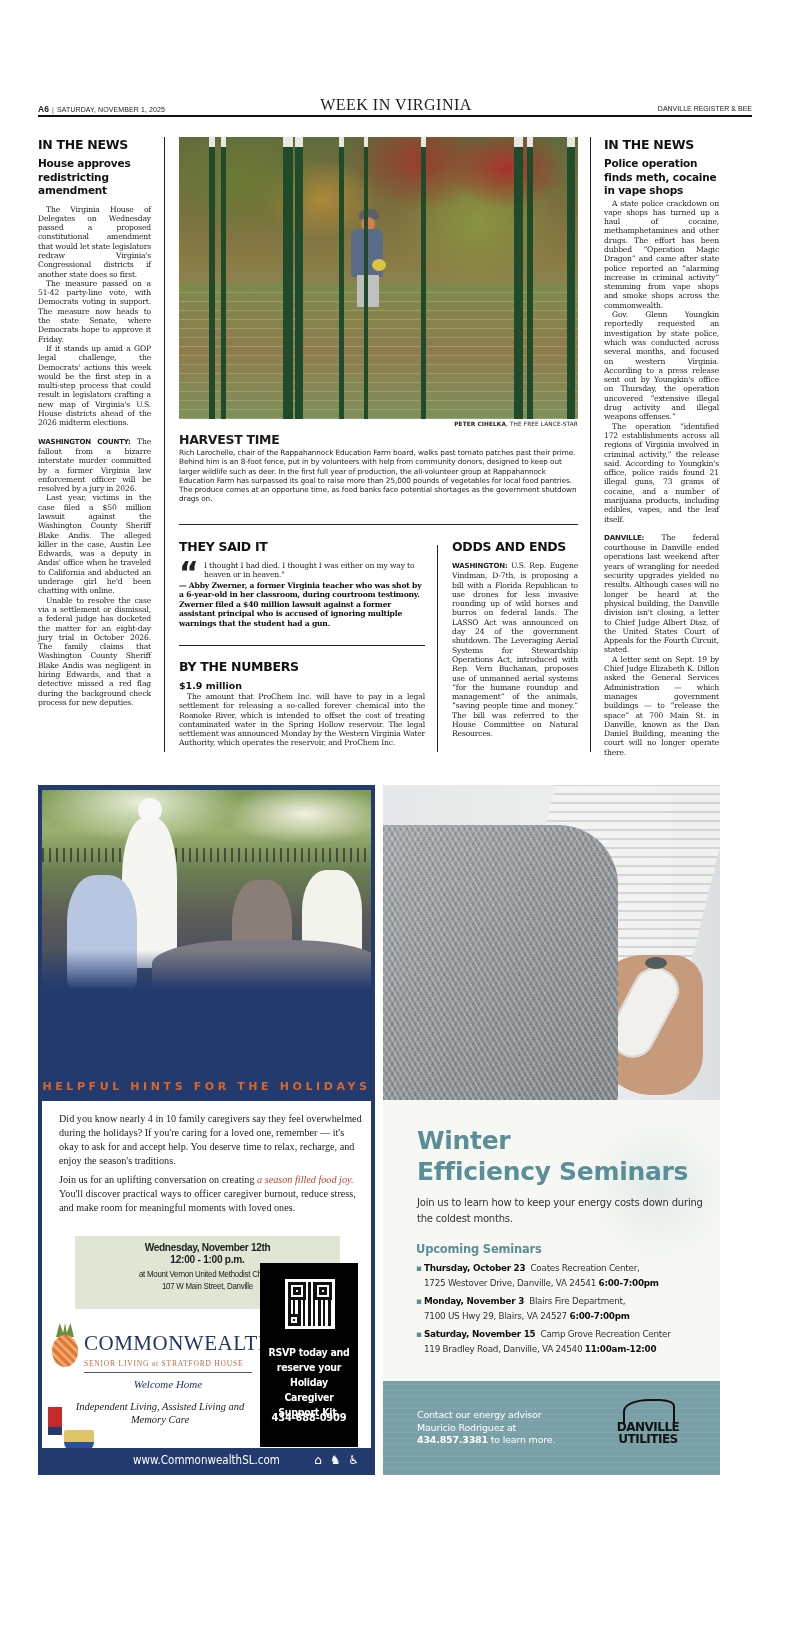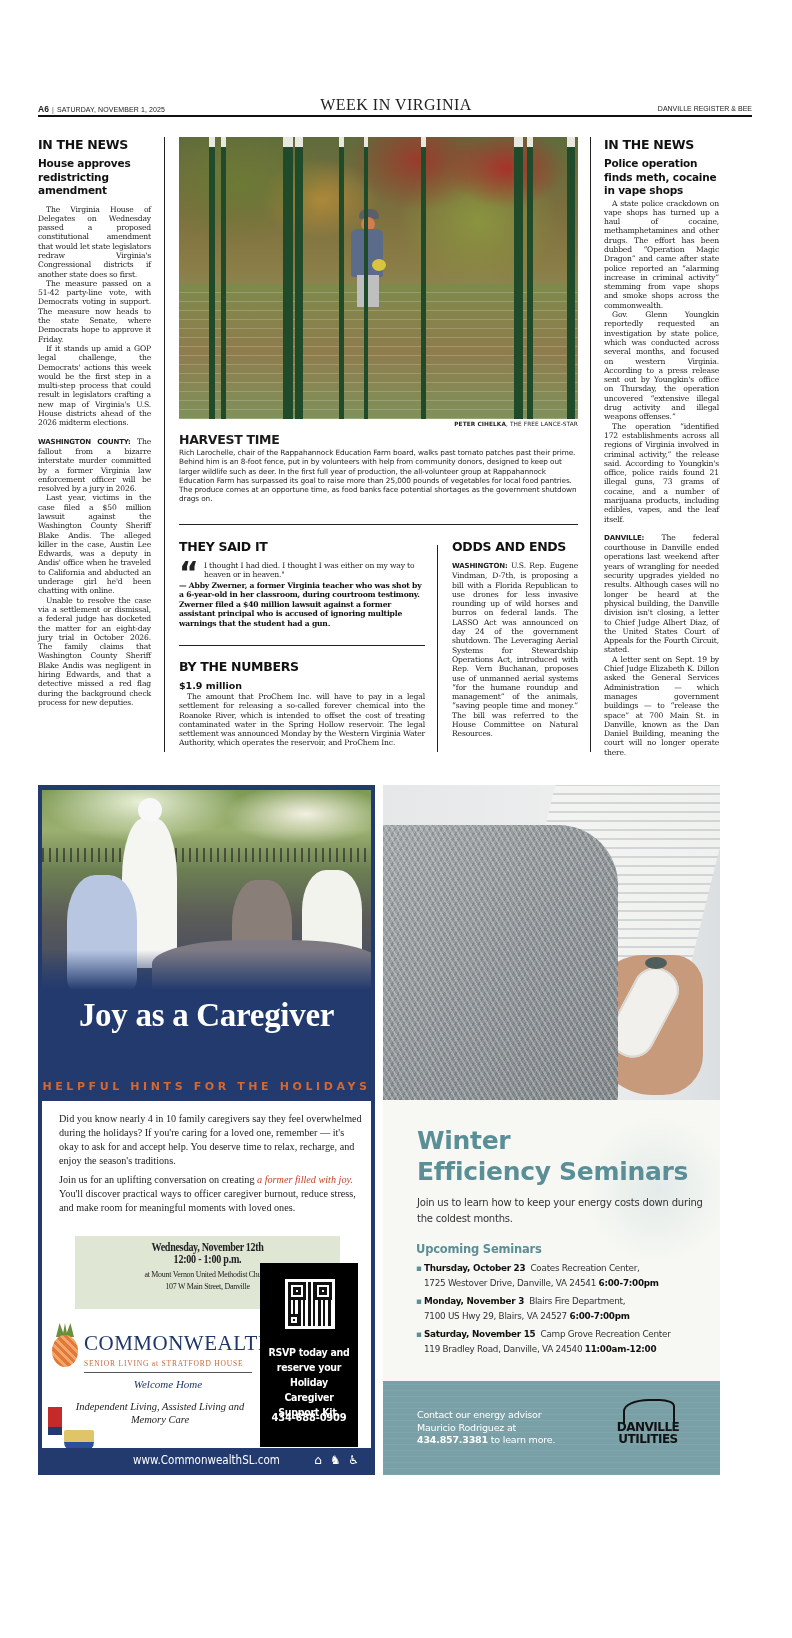--- a/index.html
+++ b/index.html
@@ -72,21 +72,21 @@
   .ad-left .photo2 .fence { position:absolute; left:0; top:58px; width:100%; height:14px; background: repeating-linear-gradient(90deg, #222 0 2px, transparent 2px 7px); opacity: 0.6; }
   .ad-left .photo2 .fig { position:absolute; border-radius: 40% 40% 10% 10%; }
   .ad-left .photo2 .tbl { position:absolute; left: 110px; top: 150px; width: 230px; height: 60px; background: #7d7a84; border-radius: 40% 40% 0 0; }
   .ad-left .photo2 .fade { position:absolute; left:0; bottom:0; width:100%; height:40px; background: linear-gradient(180deg, rgba(35,58,110,0) 0%, #233a6e 100%); }
   .ad-left .title { position: absolute; left: 0; width: 337px; top: 210px; text-align: center; font-family: "Liberation Serif", serif; font-weight: 700; font-size: 33px; line-height: 40px; color: #ffffff; letter-spacing: -0.3px; }
   .ad-left .subtitle { position: absolute; left: 0; width: 337px; top: 295px; text-align: center; font-family: "DejaVu Sans", sans-serif; font-weight: 700; font-size: 11px; letter-spacing: 3.6px; color: #d9662b; }
   .ad-left .panel { position: absolute; left: 4px; top: 316px; width: 329px; height: 347px; background: #ffffff; }
   .ad-left .intro { position: absolute; left: 17px; top: 11px; width: 305px; font-family: "Liberation Serif", serif; font-size: 10.2px; line-height: 14px; color: #222; }
   .ad-left .intro p { margin-bottom: 5px; }
   .ad-left .intro em { color: #c2442e; }
-  .ad-left .event-box { position: absolute; left: 33px; top: 135px; width: 265px; height: 73px; background: #dfe6d4; text-align: center; font-family: Liberation Serif, serif; color: #222; }
+  .ad-left .event-box { position: absolute; left: 33px; top: 135px; width: 265px; height: 73px; background: #dfe6d4; text-align: center; font-family: Liberation Sans, sans-serif; color: #222; }
   .ad-left .event-box .d1 { margin-top: 5px; font-size: 11.5px; font-weight: 700; letter-spacing: -0.4px; transform: scaleX(0.88); }
   .ad-left .event-box .d2 { font-size: 11.5px; font-weight: 700; letter-spacing: -0.3px; transform: scaleX(0.88); }
   .ad-left .event-box .d3 { margin-top: 3px; font-size: 9px; line-height: 12px; letter-spacing: -0.3px; transform: scaleX(0.88); }
   .ad-left .rsvp { position: absolute; left: 218px; top: 162px; width: 98px; height: 184px; background: #000000; text-align: center; color: #fff; font-family: "DejaVu Sans", sans-serif; }
   .ad-left .qr { position: absolute; left: 25px; top: 16px; width: 50px; height: 50px; background:
       repeating-linear-gradient(90deg, #111 0 3px, #fff 3px 5px, #111 5px 7px, #fff 7px 10px),
       #fff; border: 3px solid #fff; }
   .ad-left .qr::before, .ad-left .qr::after { content:""; position:absolute; width: 12px; height: 12px; border: 3px solid #111; background: #fff; box-shadow: inset 0 0 0 2px #fff, inset 0 0 0 5px #111; }
   .ad-left .qr::before { left: 0; top: 0; }
   .ad-left .qr::after { right: 0; top: 0; }
@@ -229,27 +229,26 @@
     <div class="fence"></div>
     <div class="fig" style="left:80px; top:28px; width:55px; height:150px; background:#f5f5f2;"></div>
     <div class="fig" style="left:96px; top:8px; width:24px; height:24px; background:#f8f8f8; border-radius:50%;"></div>
     <div class="fig" style="left:25px; top:85px; width:70px; height:115px; background:#b8c6e2;"></div>
     <div class="fig" style="left:190px; top:90px; width:60px; height:110px; background:#8a7f78;"></div>
     <div class="fig" style="left:260px; top:80px; width:60px; height:100px; background:#f3f3ee;"></div>
     <div class="tbl"></div>
     <div class="fade"></div>
   </div>
   <div class="title">
-    <div>Joy as a Caregiver</div>
   </div>
   <div class="subtitle">HELPFUL HINTS FOR THE HOLIDAYS</div>
   <div class="panel">
     <div class="intro">
       <p>Did you know nearly 4 in 10 family caregivers say they feel overwhelmed during the holidays? If you're caring for a loved one, remember — it's okay to ask for and accept help. You deserve time to relax, recharge, and enjoy the season's traditions.</p>
-      <p><span>Join us for an uplifting conversation on creating </span><em>a former filled with joy.</em><span> You'll discover practical ways to officer caregiver burnout, reduce stress, and make room for meaningful moments with loved ones.</span></p>
+      <p><span>Join us for an uplifting conversation on creating </span><em>a season filled food joy.</em><span> You'll discover practical ways to officer caregiver burnout, reduce stress, and make room for meaningful moments with loved ones.</span></p>
     </div>
     <div class="event-box">
       <div class="d1">Wednesday, November 12th</div>
       <div class="d2">12:00 - 1:00 p.m.</div>
       <div class="d3">
         <div>at Mount Vernon United Methodist Church</div>
         <div>107 W Main Street, Danville</div>
       </div>
     </div>
     <div class="logo">

